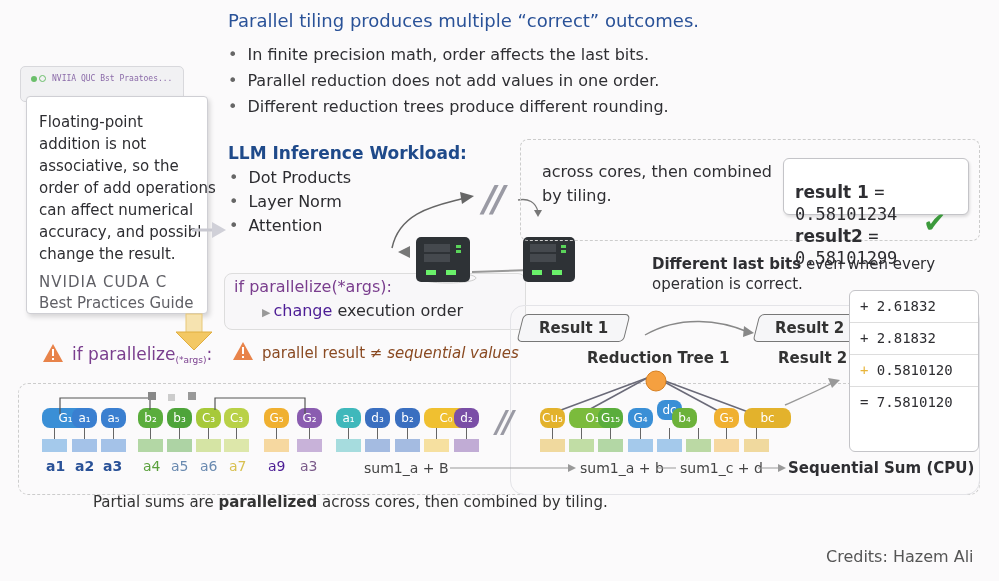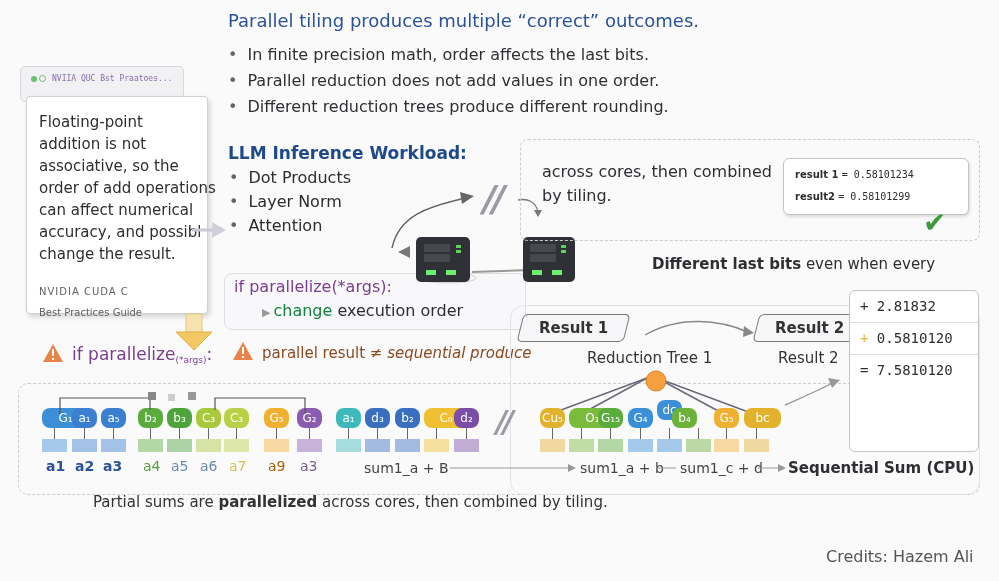--- a/index.html
+++ b/index.html
@@ -10,43 +10,43 @@
   .bullets { left:228px; top:42px; font-size:16px; line-height:26px; color:#2f2f33; }
   .bullets div::before, .wl div::before { content:"•"; color:#666; margin-right:10px; }
   .tab { left:20px; top:66px; width:162px; height:34px; background:#f1f1f3; border:1px solid #d8d8dc;
          border-radius:5px; font-family:"DejaVu Sans Mono", monospace; font-size:8px; color:#8a6aa8; }
   .tab .dot { display:inline-block; width:6px; height:6px; border-radius:50%; background:#6bbf6b; margin:0 2px 0 10px; vertical-align:middle;}
   .tab .dot2 { display:inline-block; width:5px; height:5px; border-radius:50%; border:1px solid #6bbf6b; margin-right:6px; vertical-align:middle;}
   .tab span.t { line-height:24px; }
   .quote { left:26px; top:96px; width:182px; height:218px; background:#fff; border:1px solid #cfcfd4;
            border-radius:4px; box-shadow:2px 3px 5px rgba(0,0,0,.15); padding:14px 0 0 12px; box-sizing:border-box; }
   .quote .q { font-size:15px; line-height:22px; color:#2e2e32; }
-  .quote .src { font-size:10px; line-height:21px; color:#606066; margin-top:16px; }
+  .quote .src { font-size:15px; line-height:21px; color:#606066; margin-top:7px; }
   .wl-title { left:228px; top:143px; font-size:17px; font-weight:bold; color:#1f4a8a; }
   .wl { left:229px; top:166px; font-size:16px; line-height:24px; }
   .codebox { left:224px; top:273px; width:300px; height:55px; border:1px solid #ddd; border-radius:8px; background:#f8f7f9; }
   .code1 { left:234px; top:277px; font-size:16px; color:#7a3e8e; white-space:nowrap; }
   .code2 { left:262px; top:301px; font-size:16px; color:#2e2e32; white-space:nowrap; }
   .code2 .tri { color:#999; font-size:11px; margin-right:3px; }
-  .code2 .kw { color:#15803d; }
+  .code2 .kw { color:#4c1d95; }
   .warn1 { left:42px; top:343px; font-size:17px; color:#7a3e8e; white-space:nowrap; }
   .warn2 { left:232px; top:341px; font-size:15px; color:#8a4a22; white-space:nowrap; }
   .warn1 sub { font-size:9px; vertical-align:-3px; }
   .warnic { display:inline-block; width:22px; height:20px; vertical-align:-3px; margin-right:8px; }
   .dashbox { border:1px dashed #ccc; border-radius:8px; }
   .partial { left:542px; top:160px; font-size:16px; line-height:24px; color:#2e2e32; }
   .resbox { left:783px; top:158px; width:186px; height:57px; background:#fff; border:1px solid #c4c4c8; border-radius:6px;
-            box-shadow:1px 2px 3px rgba(0,0,0,.12); font-size:10px; line-height:22px; padding:5px 0 0 11px; box-sizing:border-box; }
+            box-shadow:1px 2px 3px rgba(0,0,0,.12); font-size:17px; line-height:22px; padding:22px 0 0 11px; box-sizing:border-box; }
   .resbox .lbl { font-weight:bold; color:#2e2e32; }
   .resbox .num { font-family:"DejaVu Sans Mono", monospace; }
   .diff { left:652px; top:254px; font-size:15px; line-height:20px; color:#2e2e32; }
   .para { font-size:15px; font-weight:bold; color:#333; padding:4px 18px; border:1.5px solid #777; border-radius:5px; background:#f6f6f8;
           transform:skewX(-14deg); }
   .para span { display:inline-block; transform:skewX(14deg); }
-  .rt { font-size:15px; font-weight:normal; color:#333; white-space:nowrap; }
+  .rt { font-size:15px; font-weight:bold; color:#333; white-space:nowrap; }
   .sumbox { left:849px; top:290px; width:128px; height:160px; background:#fff; border:1px solid #c4c4c8; border-radius:6px;
             font-family:"DejaVu Sans Mono", monospace; font-size:14px; color:#2e2e32; }
   .sumbox div { height:31px; line-height:31px; padding-left:10px; border-bottom:1px solid #ddd; }
   .sumbox div:last-child { border-bottom:none; }
   .sumbox .plus { color:#e8b53a; }
   .chip { position:absolute; height:20px; border-radius:8px; color:#fff; font-size:12px; text-align:center; line-height:20px; }
   .block { position:absolute; height:13px; }
   .lane { font-size:14px; }
   .seqtxt { font-size:14px; color:#444; white-space:nowrap; }
   .bottomtxt { left:93px; top:493px; font-size:15px; color:#333; white-space:nowrap; }
@@ -107,21 +107,21 @@
       <polygon points="11,1 21,19 1,19" fill="#e8834a"></polygon>
       <rect x="10" y="6" width="2" height="7" fill="#fff"></rect>
       <rect x="10" y="15" width="2" height="2" fill="#fff"></rect>
     </svg><span>if parallelize</span><sub>(*args)</sub><span>:</span>
 </div>
 <div class="abs warn2">
   <svg class="warnic" viewBox="0 0 22 20">
       <polygon points="11,1 21,19 1,19" fill="#e8834a"></polygon>
       <rect x="10" y="6" width="2" height="7" fill="#fff"></rect>
       <rect x="10" y="15" width="2" height="2" fill="#fff"></rect>
-    </svg><span>parallel result ≠ </span><i>sequential produce</i>
+    </svg><span>parallel result ≠ </span><i>sequential values</i>
 </div>
 
 <svg class="abs" style="left:380px;top:160px" width="200" height="140">
   <path d="M12 88 C 20 50, 60 45, 85 38" stroke="#666" stroke-width="1.5" fill="none"></path>
   <polygon points="80,32 94,36 82,44" fill="#666"></polygon>
   <polygon points="18,92 30,86 30,98" fill="#777"></polygon>
   <line x1="92" y1="112" x2="150" y2="110" stroke="#999" stroke-width="2"></line>
   <ellipse cx="68" cy="118" rx="28" ry="5" fill="none" stroke="#ccc"></ellipse>
   <g>
     <rect x="36" y="77" width="54" height="45" rx="5" fill="#2e3236"></rect>
@@ -152,20 +152,21 @@
   <div>by tiling.</div>
 </div>
 <div class="abs resbox">
   <div><span class="lbl">result 1</span> <span class="num">= 0.58101234</span></div>
   <div><span class="lbl">result2</span> <span class="num">= 0.58101299</span></div>
 </div>
 <div class="abs" style="left:923px;top:206px;font-size:28px;color:#3c9a3c">✔</div>
 
 <div class="abs diff">
   <div><b>Different last bits</b><span> even when every</span></div>
+  <div>operation is correct.</div>
 </div>
 
 <div class="abs dashbox" style="left:18px;top:383px;width:960px;height:110px;border-radius:10px"></div>
 <div class="abs dashbox" style="left:510px;top:305px;width:468px;height:188px;border-radius:14px;border-style:solid;border-color:#e4e4e8"></div>
 
 <div class="abs para" style="left:520px;top:314px"><span>Result 1</span></div>
 <div class="abs para" style="left:756px;top:314px"><span>Result 2</span></div>
 <div class="abs rt" style="left:587px;top:349px">Reduction Tree 1</div>
 <div class="abs rt" style="left:778px;top:349px">Result 2</div>
 
@@ -181,20 +182,21 @@
   <circle cx="212" cy="93" r="4" fill="#6a6a78"></circle>
     <circle cx="241" cy="93" r="4" fill="#6a6a78"></circle>
   <path d="M275 85 C 295 76, 310 70, 322 63" stroke="#999" stroke-width="1.4" fill="none"></path>
   <polygon points="318,58 330,60 322,68" fill="#999"></polygon>
 </svg>
 <svg class="abs" style="left:644px;top:369px" width="24" height="24">
   <circle cx="12" cy="12" r="10" fill="#f5a040" stroke="#d88020"></circle>
 </svg>
 
 <div class="abs sumbox">
+  <div>+ 2.61832</div>
   <div>+ 2.81832</div>
   <div><span class="plus">+</span><span id="sb3"> 0.5810120</span></div>
   <div>= 7.5810120</div>
 </div>
 
 <div id="lanes" class="abs" style="left:0;top:0;width:999px;height:581px">
     <div class="chip" style="left: 42px; top: 408px; width: 47px; background: rgb(58, 143, 214); border-radius: 8px;">G₁</div>
     <div class="block" style="left: 54px; top: 428px; width: 1px; height: 11px; background: rgb(102, 102, 102);"></div>
     <div class="block" style="left: 42px; top: 439px; width: 25px; background: rgb(58, 143, 214); opacity: 0.45;"></div>
     <div class="chip" style="left: 72px; top: 408px; width: 25px; background: rgb(58, 127, 208);">a₁</div>
@@ -250,31 +252,31 @@
     <div class="block" style="left: 628px; top: 439px; width: 25px; background: rgb(58, 143, 214); opacity: 0.45;"></div>
     <div class="chip" style="left: 657px; top: 400px; width: 25px; background: rgb(58, 143, 214);">dᴄ</div>
     <div class="block" style="left: 669px; top: 428px; width: 1px; height: 11px; background: rgb(102, 102, 102);"></div>
     <div class="block" style="left: 657px; top: 439px; width: 25px; background: rgb(58, 143, 214); opacity: 0.45;"></div>
     <div class="chip" style="left: 672px; top: 408px; width: 25px; background: rgb(108, 178, 58);">b₄</div>
     <div class="block" style="left: 698px; top: 428px; width: 1px; height: 11px; background: rgb(102, 102, 102);"></div>
     <div class="block" style="left: 686px; top: 439px; width: 25px; background: rgb(108, 178, 58); opacity: 0.45;"></div>
     <div class="chip" style="left: 714px; top: 408px; width: 25px; background: rgb(240, 176, 48);">G₅</div>
     <div class="block" style="left: 726px; top: 428px; width: 1px; height: 11px; background: rgb(102, 102, 102);"></div>
     <div class="block" style="left: 714px; top: 439px; width: 25px; background: rgb(240, 176, 48); opacity: 0.45;"></div>
-    <div class="chip" style="left: 744px; top: 408px; width: 37px; background: rgb(227, 178, 44);">bᴄ</div>
+    <div class="chip" style="left: 744px; top: 408px; width: 47px; background: rgb(227, 178, 44);">bᴄ</div>
     <div class="block" style="left: 756px; top: 428px; width: 1px; height: 11px; background: rgb(102, 102, 102);"></div>
     <div class="block" style="left: 744px; top: 439px; width: 25px; background: rgb(227, 178, 44); opacity: 0.45;"></div>
     <div class="abs lane" style="left: 46px; top: 458px; color: rgb(42, 82, 152); font-weight: bold;">a1</div>
     <div class="abs lane" style="left: 75px; top: 458px; color: rgb(42, 82, 152); font-weight: bold;">a2</div>
     <div class="abs lane" style="left: 103px; top: 458px; color: rgb(42, 82, 152); font-weight: bold;">a3</div>
     <div class="abs lane" style="left: 143px; top: 458px; color: rgb(90, 160, 60); font-weight: normal;">a4</div>
     <div class="abs lane" style="left: 171px; top: 458px; color: rgb(106, 138, 176); font-weight: normal;">a5</div>
     <div class="abs lane" style="left: 200px; top: 458px; color: rgb(106, 138, 176); font-weight: normal;">a6</div>
     <div class="abs lane" style="left: 229px; top: 458px; color: rgb(216, 192, 80); font-weight: normal;">a7</div>
-    <div class="abs lane" style="left: 268px; top: 458px; color: #a16207; font-weight: normal;">a9</div>
+    <div class="abs lane" style="left: 268px; top: 458px; color: #4c1d95; font-weight: normal;">a9</div>
     <div class="abs lane" style="left: 300px; top: 458px; color: rgb(122, 90, 138); font-weight: normal;">a3</div>
   </div>
 <svg class="abs" style="left:30px;top:390px" width="300" height="30">
   <path d="M30 24 V8 H120 V20" stroke="#555" stroke-width="1.2" fill="none"></path>
   <path d="M275 24 V8 H185 V20" stroke="#555" stroke-width="1.2" fill="none"></path>
   <rect x="118" y="2" width="8" height="8" fill="#888"></rect>
     <rect x="138" y="4" width="7" height="7" fill="#ccc"></rect>
     <rect x="158" y="2" width="8" height="8" fill="#999"></rect>
 </svg>
 <div class="abs" style="left:496px;top:404px;font-size:30px;font-style:italic;font-weight:bold;color:#9a9aa4;letter-spacing:-4px">//</div>

